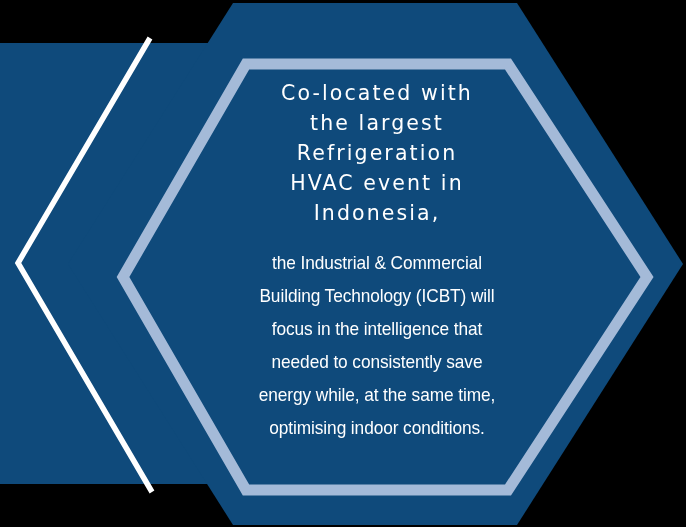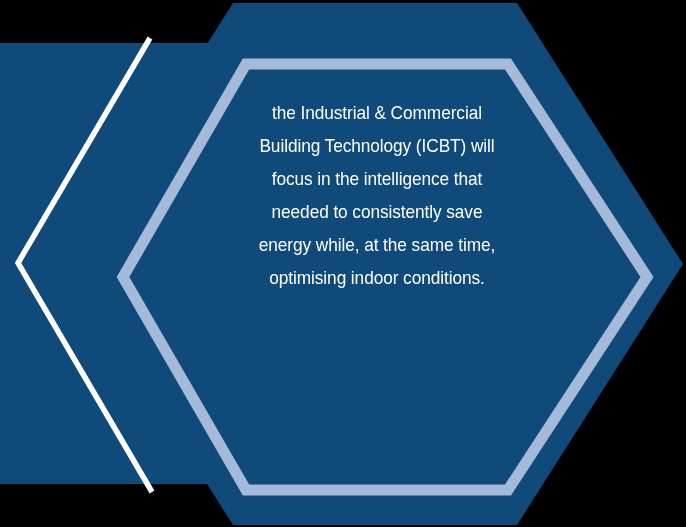--- a/index.html
+++ b/index.html
@@ -79,20 +79,25 @@
     <rect x="0" y="43" width="300" height="441" fill="#0F4A7B"></rect>
 
     <polyline points="150,38 18,263 152,492" fill="none" stroke="#FFFFFF" stroke-width="5.5" stroke-linecap="butt" stroke-linejoin="miter"></polyline>
 
     <polygon points="233,3 517,3 683,264 517,525 233,525 68,264" fill="#0F4A7B"></polygon>
 
     <polygon points="246,64 508,64 647,277 508,490 246,490 123,277" fill="none" stroke="#A4BAD8" stroke-width="11" stroke-linejoin="miter"></polygon>
   </svg>
 
   <div id="text-layer">
+    <div class="headline">Co-located with
+the largest
+Refrigeration
+HVAC event in
+Indonesia,</div>
     <div class="bodycopy">the Industrial &amp; Commercial
 Building Technology (ICBT) will
 focus in the intelligence that
 needed to consistently save
 energy while, at the same time,
 optimising indoor conditions.</div>
   </div>
 
 </div>
 

